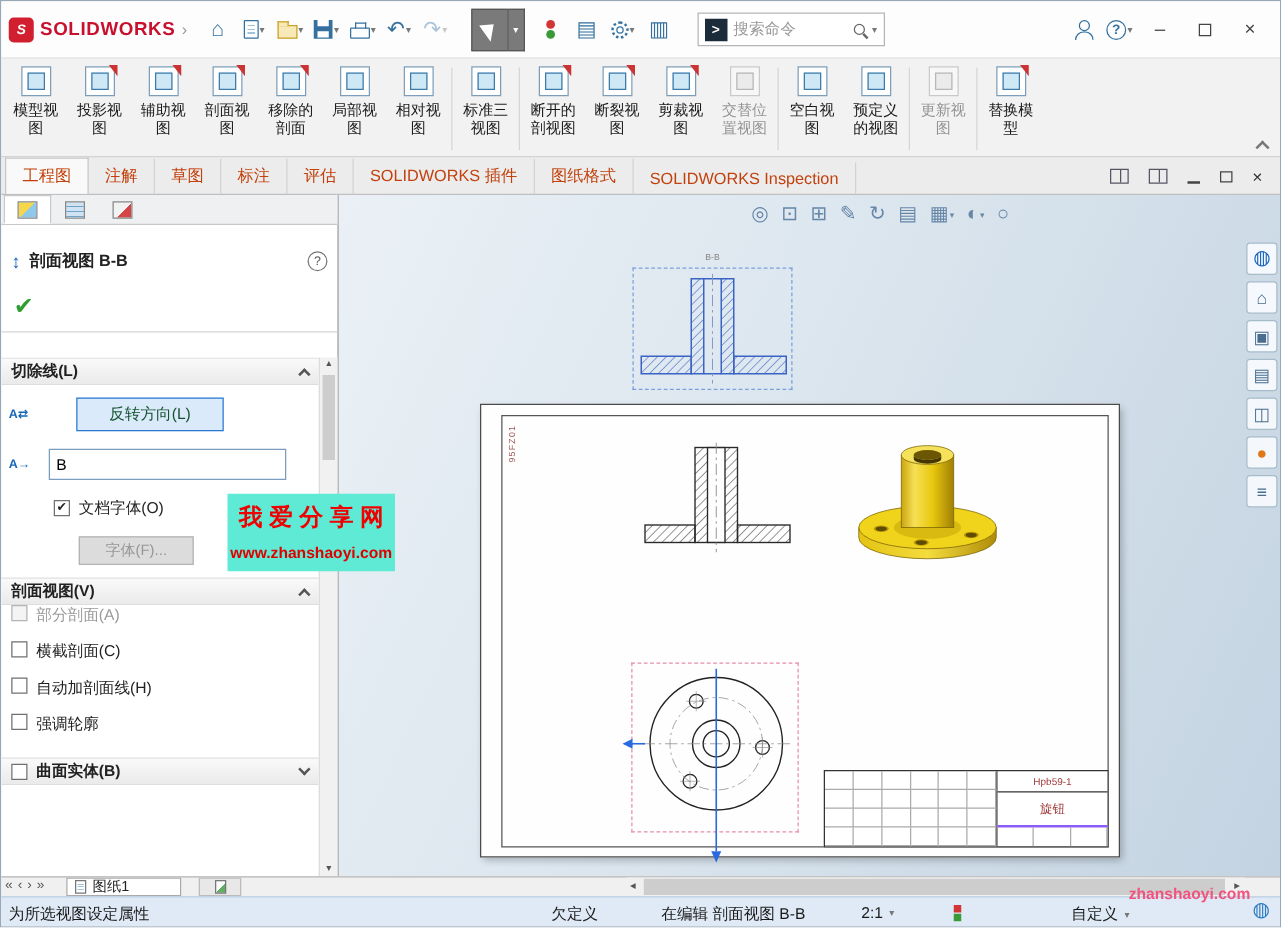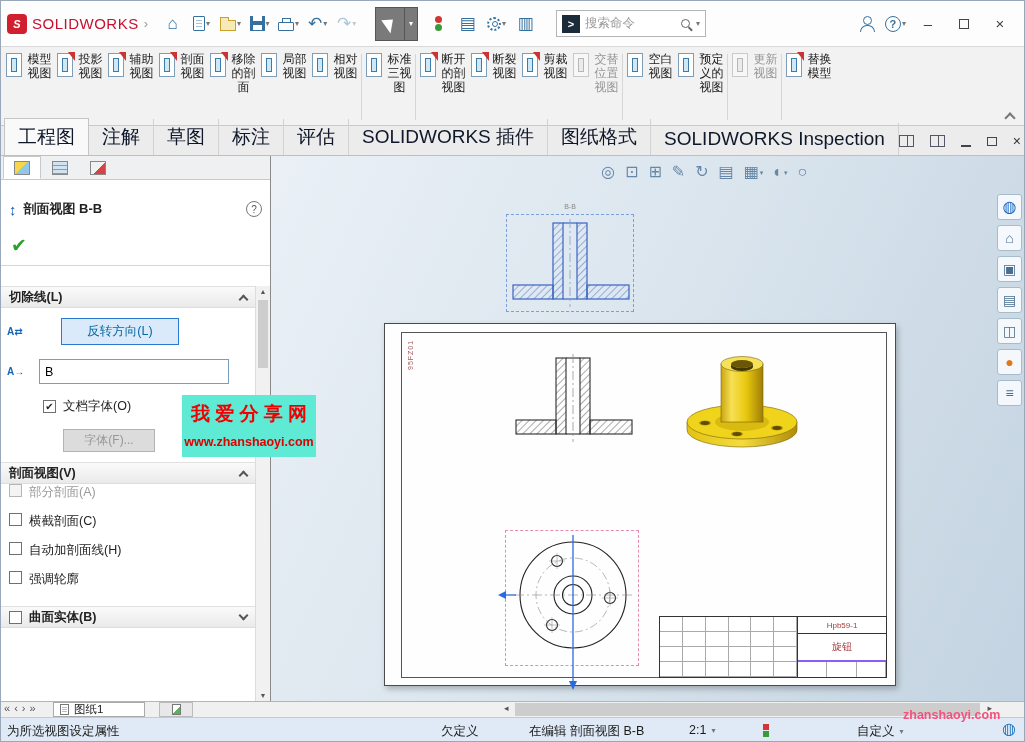--- a/index.html
+++ b/index.html
@@ -2,21 +2,21 @@
 <html><head>
 <meta charset="utf-8">
 <style>
 *{margin:0;padding:0;box-sizing:border-box}
 body{font-family:"Liberation Sans","DejaVu Sans",sans-serif}
 .app{position:relative;width:1025px;height:742px;background:#fff;overflow:hidden;font-size:12.5px;color:#222;border:1px solid #98a8b8}
 
 .titlebar{position:absolute;top:0;left:0;right:0;height:46px;background:#fdfdfd;border-bottom:1px solid #d9d9d9;display:flex;align-items:center;padding:0 6px}
 .brand{display:flex;align-items:center;margin-right:10px}
 .logo-mark{width:20px;height:20px;background:#d11f2f;border-radius:4px;color:#fff;font-weight:bold;display:flex;align-items:center;justify-content:center;font-size:11px;font-style:italic}
-.brand-text{color:#c8102e;font-weight:400;font-size:15px;letter-spacing:.5px;margin:0 5px}
+.brand-text{color:#c8102e;font-weight:700;font-size:15px;letter-spacing:.5px;margin:0 5px}
 .brand-caret{color:#999;font-size:13px}
 .tbtn{height:32px;min-width:27px;display:flex;align-items:center;justify-content:center;border-radius:3px;margin:0 1px}
 .caret{font-size:8px;color:#777;margin-left:1px}
 .glyph-blue{color:#35719f;font-size:17px;line-height:1}
 .i-doc{width:12px;height:15px;border:1.5px solid #35719f;border-radius:1px;position:relative;background:#fff}
 .i-doc::after{content:"";position:absolute;left:2px;top:3px;width:6px;height:8px;background:repeating-linear-gradient(to bottom,#9fc3da 0 1px,transparent 1px 3px)}
 .i-folder{width:16px;height:11px;border:1.5px solid #c9a227;background:#f7e9b8;position:relative;margin-top:3px}
 .i-folder::before{content:"";position:absolute;left:-1px;top:-4px;width:7px;height:3px;border:1.5px solid #c9a227;border-bottom:none;background:#f7e9b8}
 .i-save{width:15px;height:15px;background:#35719f;position:relative}
 .i-save::before{content:"";position:absolute;left:3px;top:0;width:9px;height:5px;background:#fff}
@@ -40,32 +40,32 @@
 .searchbox{width:150px;height:27px;border:1px solid #b5b5b5;display:flex;align-items:center;padding:0 5px;gap:5px;margin-left:16px;background:#fff}
 .cmd-ico{width:18px;height:18px;background:#1c2b39;color:#fff;font-size:11px;display:flex;align-items:center;justify-content:center;font-weight:bold}
 .search-ph{color:#999;flex:1}
 .mag{width:9px;height:9px;border:1.5px solid #666;border-radius:50%;position:relative}
 .mag::after{content:"";position:absolute;width:5px;height:1.5px;background:#666;transform:rotate(45deg);right:-4px;bottom:-2px}
 .tb-spacer{flex:1}
 .wc{width:36px;height:34px;display:flex;align-items:center;justify-content:center;color:#444;font-size:15px}
 .wc .box{width:10px;height:10px;border:1.5px solid #444;display:block}
 
 .ribbon{position:absolute;top:46px;left:0;right:0;height:79px;background:#f2f2f2;border-bottom:1px solid #c9c9c9;display:flex;align-items:flex-start;padding:5px 2px 0}
-.rbtn{width:51px;display:flex;}
+.rbtn{width:51px;display:flex;flex-direction:column;align-items:center}
 .rbtn .lbl{font-size:12px;line-height:14px;text-align:center;width:40px;color:#1a1a1a}
 .rbtn.disabled{opacity:.45;filter:grayscale(1)}
 .ric{width:30px;height:27px;position:relative;margin-bottom:2px}
 .ric i{position:absolute;left:3px;top:1px;right:3px;bottom:2px;background:#fff;border:1px solid #7d9db8;display:block}
 .ric i::after{content:"";position:absolute;left:4px;top:4px;right:4px;bottom:4px;border:1px solid #3d7ba8;background:#cfe8f5}
 .ric.red::before{content:"";position:absolute;right:1px;top:0;width:0;height:0;border-left:7px solid transparent;border-top:9px solid #cc3333;z-index:2}
 .rsep{width:1px;height:66px;background:#d6d6d6;margin:2px 1px 0;flex:none}
 .ribbon-collapse{position:absolute;right:10px;bottom:3px;width:8px;height:8px;border-left:2px solid #777;border-top:2px solid #777;transform:rotate(45deg)}
 
 .tabstrip{position:absolute;top:125px;left:0;right:0;height:30px;background:#ececec;border-bottom:1px solid #bfbfbf;display:flex;align-items:flex-end;padding-left:3px}
-.ctab{padding:5px 13px;font-size:19px;color:#0f172a;border-right:1px solid #d2d2d2;white-space:nowrap}
+.ctab{padding:5px 13px;font-size:13px;color:#c2410c;border-right:1px solid #d2d2d2;white-space:nowrap}
 .ctab.active{background:#f9f9f9;border:1px solid #c5c5c5;border-bottom:none}
 .doc-controls{margin-left:auto;display:flex;align-items:center;gap:16px;padding:0 14px 7px 0}
 .dc{width:15px;height:12px;border:1px solid #556;position:relative;display:block}
 .dc.split::after{content:"";position:absolute;left:7px;top:0;bottom:0;width:1px;background:#556}
 .dc-min{width:10px;border-top:2px solid #444;display:block;margin-top:9px}
 .dc-restore{width:10px;height:9px;border:1px solid #444;position:relative;display:block}
 .dc-restore::before{content:"";position:absolute;left:2px;top:-4px;width:10px;height:9px;border:1px solid #444;background:#ececec;z-index:-1}
 .dc-close{font-size:14px;color:#333;line-height:1}
 
 .content{position:absolute;top:155px;left:0;width:1025px;height:545px}
@@ -84,21 +84,21 @@
 .pm-confirm{height:40px;display:flex;align-items:center;padding:0 10px;border-bottom:1px solid #d5d5d5}
 .ok{color:#2e9e2e;font-size:19px;font-weight:bold}
 .pm-body{position:absolute;top:130px;left:0;right:15px;bottom:0;overflow:hidden}
 .sec-h{height:22px;display:flex;align-items:center;padding:0 8px;font-weight:700;font-size:12.5px;background:linear-gradient(#fafafa,#eaeaea);border-top:1px solid #e0e0e0;border-bottom:1px solid #ddd;gap:7px}
 .chev{margin-left:auto;width:7px;height:7px;border-right:2px solid #555;border-bottom:2px solid #555;flex:none}
 .chev.up{transform:rotate(-135deg);margin-top:4px}
 .chev.down{transform:rotate(45deg);margin-bottom:3px}
 .cutline-c{padding:10px 6px 6px}
 .cl-row{display:flex;align-items:center;margin-bottom:14px}
 .mini-ico{width:22px;font-size:10px;color:#1466b8;font-weight:bold;flex:none}
-.flip-btn{margin-left:32px;width:118px;height:27px;background:#dbeafb;border:1.5px solid #2a7ad4;font-size:12.5px;color:#0369a1;font-family:inherit}
+.flip-btn{margin-left:32px;width:118px;height:27px;background:#dbeafb;border:1.5px solid #2a7ad4;font-size:12.5px;color:#14532d;font-family:inherit}
 .txt-b{margin-left:10px;width:190px;height:25px;border:1px solid #7a9cbf;font-size:12.5px;padding:2px 5px;font-family:inherit}
 .chk-row{display:flex;align-items:center;gap:7px;margin:2px 0 14px 36px}
 .cbox{width:13px;height:13px;border:1px solid #707070;background:#fff;font-size:10px;line-height:11px;text-align:center;color:#222;flex:none}
 .font-btn{margin-left:56px;width:92px;height:23px;background:#dcdcdc;color:#979797;border:1px solid #b3b3b3;font-size:12px;font-family:inherit;margin-bottom:4px}
 .opt{display:flex;align-items:flex-start;gap:7px;height:29px;padding-left:8px}
 .opt.indent{padding-left:28px}
 .opt.disabled span.t{color:#9a9a9a}
 .opt.disabled .cbox{border-color:#b5b5b5;background:#f4f4f4}
 .sec-h.surface{margin-top:6px}
 .pscroll{position:absolute;top:130px;right:0;bottom:0;width:15px;background:#f1f1f1;border-left:1px solid #dcdcdc}

